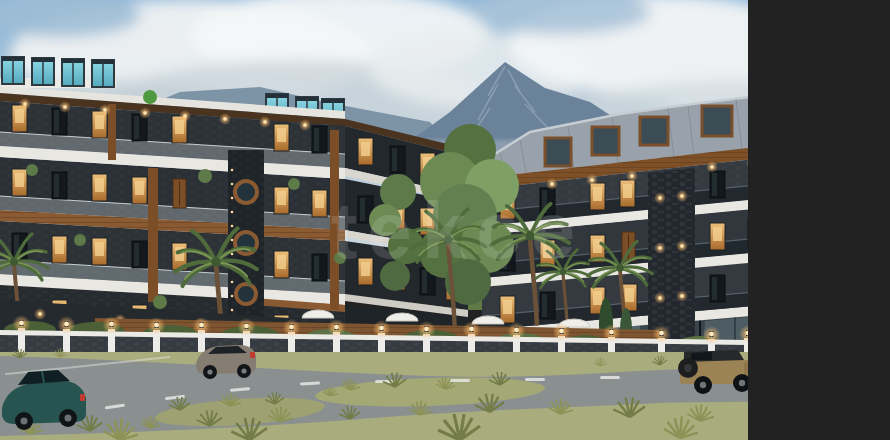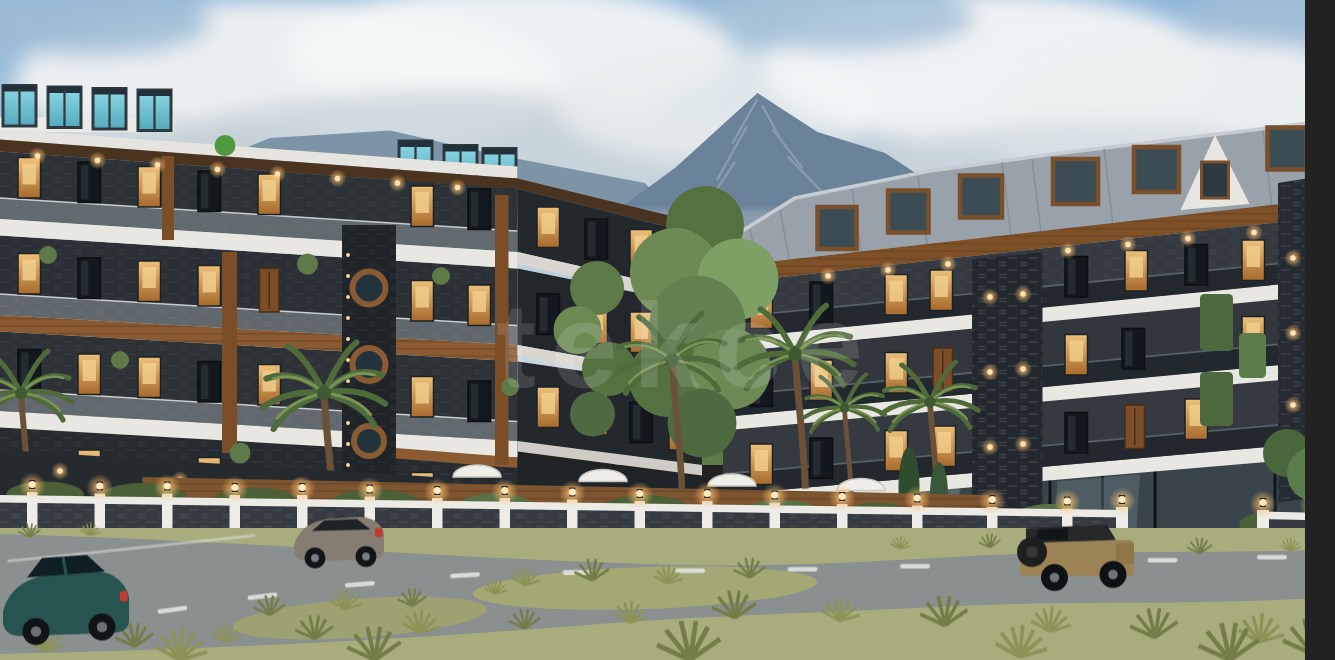--- a/index.html
+++ b/index.html
@@ -1,16 +1,16 @@
 <!DOCTYPE html>
 <html><head>
 <meta charset="utf-8">
 <style>
   html,body{margin:0;padding:0;background:#222;}
-  .stage{position:relative;width:870px;height:440px;overflow:hidden;font-family:"Liberation Sans",sans-serif;}
+  .stage{position:relative;width:748px;height:440px;overflow:hidden;font-family:"Liberation Sans",sans-serif;}
   .stage svg{display:block;}
   text.wm{font-family:"Liberation Sans",sans-serif;font-weight:bold;letter-spacing:10px;}
 </style>
 </head>
 <body>
 
 <div class="stage">
 <svg width="890" height="440" viewBox="0 0 890 440" xmlns="http://www.w3.org/2000/svg">
   <defs>
     <linearGradient id="skyGrad" x1="0" y1="0" x2="0" y2="1">

